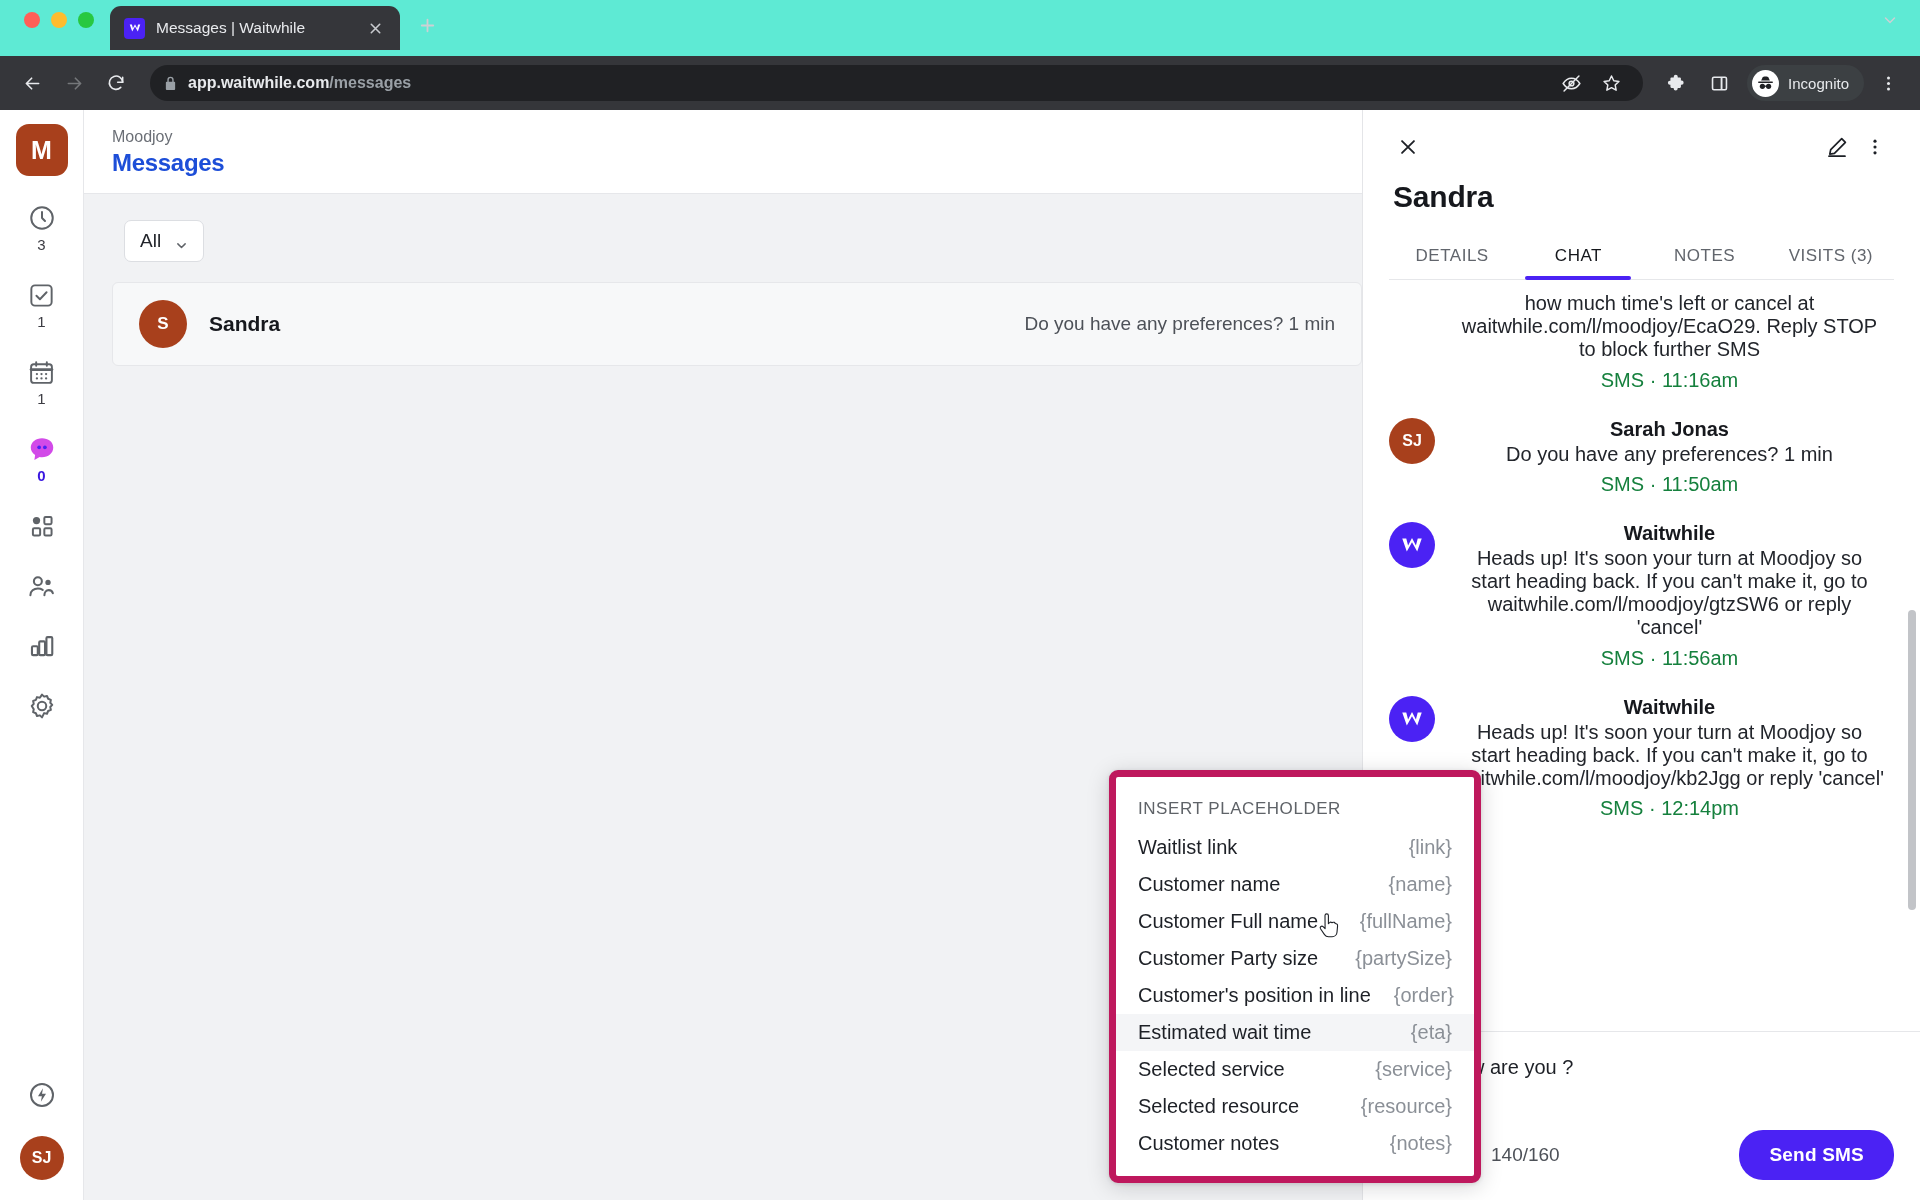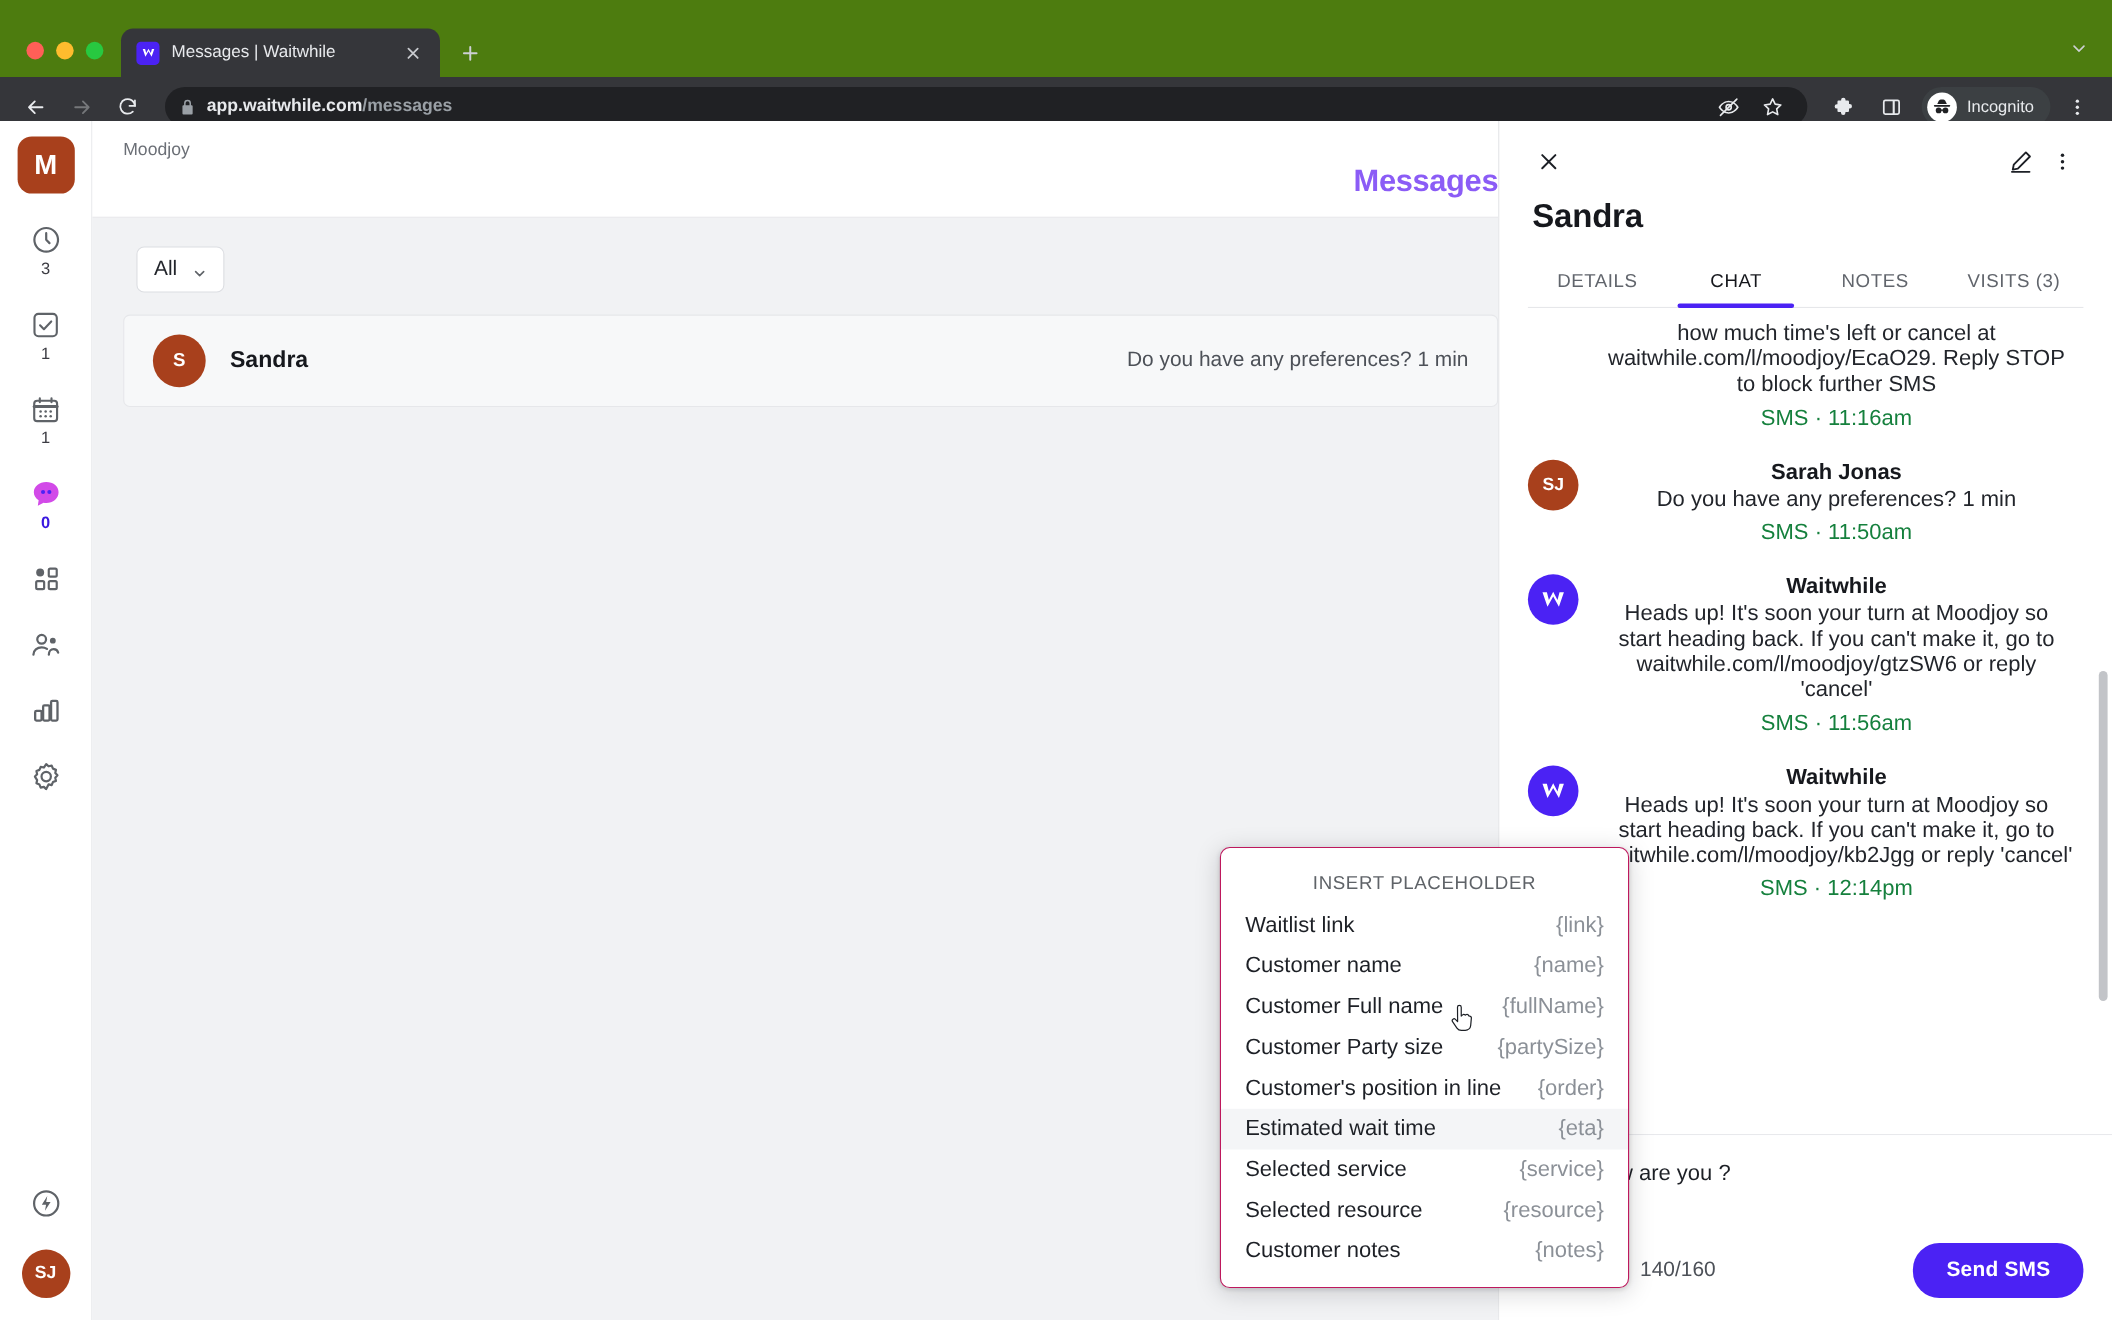--- a/index.html
+++ b/index.html
@@ -7,22 +7,22 @@
     width: 1920px; height: 1200px;
     font-family: "Liberation Sans", sans-serif;
     overflow: hidden;
     background: #202124;
   }
 
   
   .browser { width: 1920px; height: 1200px; position: relative; background: #202124; }
 
   .tabstrip {
-    height: 70px; background: #4d7c0f;
-    display: flex; align-items: flex-end; padding-left: 14px; position: relative;
+    height: 56px; background: #5eead4;
+    display: flex; align-items: center; padding-left: 14px; position: relative;
   }
   .traffic { display: flex; align-items: center; gap: 11px; padding: 0 16px 16px 10px; }
   .tl { width: 16px; height: 16px; border-radius: 50%; }
   .tl.r { background: #ff5f57; } .tl.y { background: #febc2e; } .tl.g { background: #28c840; }
 
   .tab {
     height: 44px; min-width: 290px; background: #35363a;
     border-radius: 11px 11px 0 0; display: flex; align-items: center;
     padding: 0 12px 0 14px; gap: 11px; position: relative;
   }
@@ -109,21 +109,21 @@
     display: flex; align-items: center; justify-content: center;
   }
 
   
   .center { flex: 1; display: flex; flex-direction: column; min-width: 0; background: #f1f2f4; position: relative; }
   .page-header {
     background: #fff; border-bottom: 1px solid #e6e7ea;
     padding: 18px 0 16px 28px; flex: 0 0 auto;
   }
   .breadcrumb { font-size: 16px; color: #6b6f76; margin-bottom: 3px; }
-  .page-title { font-size: 28px; font-weight: 700; color: #8b5cf6; letter-spacing: -0.3px; text-align: right; }
+  .page-title { font-size: 24px; font-weight: 700; color: #1d4ed8; letter-spacing: -0.3px; }
 
   .filter-bar { padding: 26px 0 20px 40px; flex: 0 0 auto; }
   .filter-select {
     display: inline-flex; align-items: center; gap: 14px;
     height: 42px; padding: 0 15px; background: #fff;
     border: 1px solid #dcdee2; border-radius: 7px;
     font-size: 19px; color: #22252b;
   }
   .caret-dn { width: 13px; height: 13px; color: #5f6368; }
 
@@ -138,21 +138,21 @@
     display: flex; align-items: center; justify-content: center; flex: 0 0 auto;
   }
   .msg-name { font-size: 21px; font-weight: 700; color: #16181d; margin-left: 22px; }
   .msg-preview { margin-left: auto; font-size: 19px; color: #4d5158; white-space: nowrap; }
 
   
   .popup {
     position: absolute; left: 1025px; top: 660px; width: 372px;
     background: #fff; border-radius: 9px;
     box-shadow: 0 4px 22px rgba(16,18,22,.17), 0 1px 4px rgba(16,18,22,.12);
-    border: 1px solid #be185d; padding: 10px 0 14px; z-index: 40; text-align: center;
+    border: 7px solid #be185d; padding: 10px 0 14px; z-index: 40;
   }
   .popup-title {
     font-size: 17px; color: #5f6368; letter-spacing: .55px;
     padding: 12px 22px 10px;
   }
   .popup-item {
     display: flex; align-items: center; justify-content: space-between;
     padding: 7px 22px; gap: 23px;
   }
   .popup-item.hl { background: #f4f5f7; }

